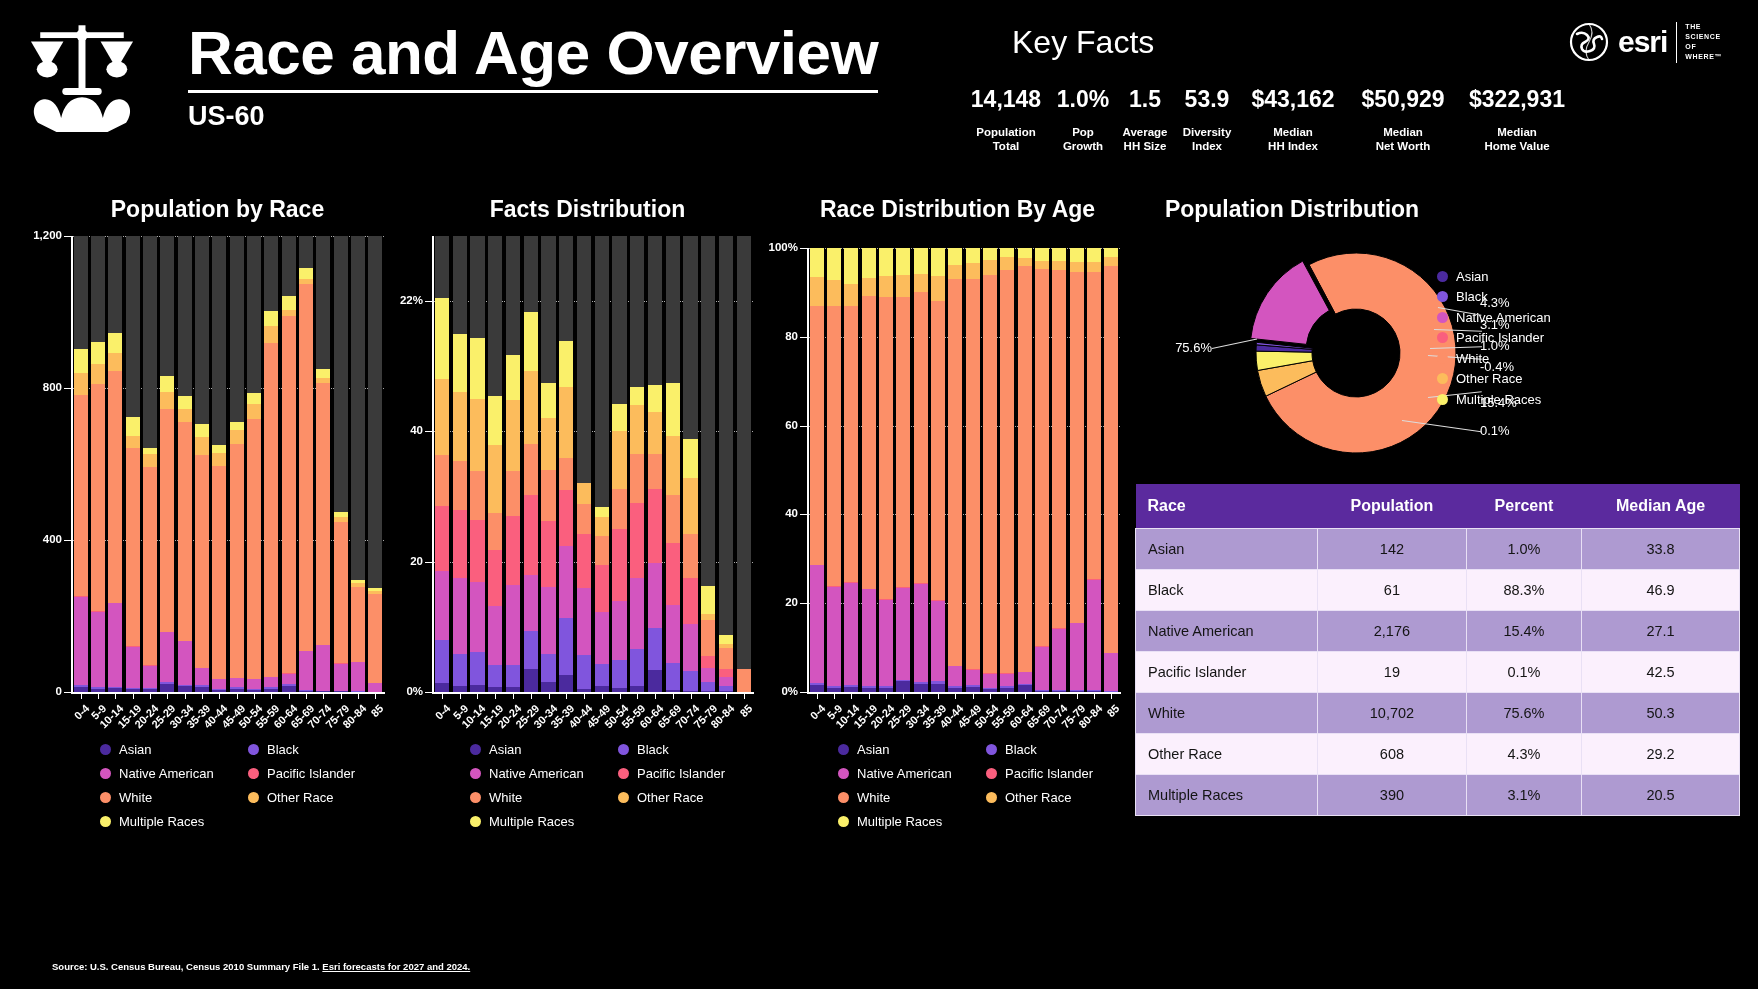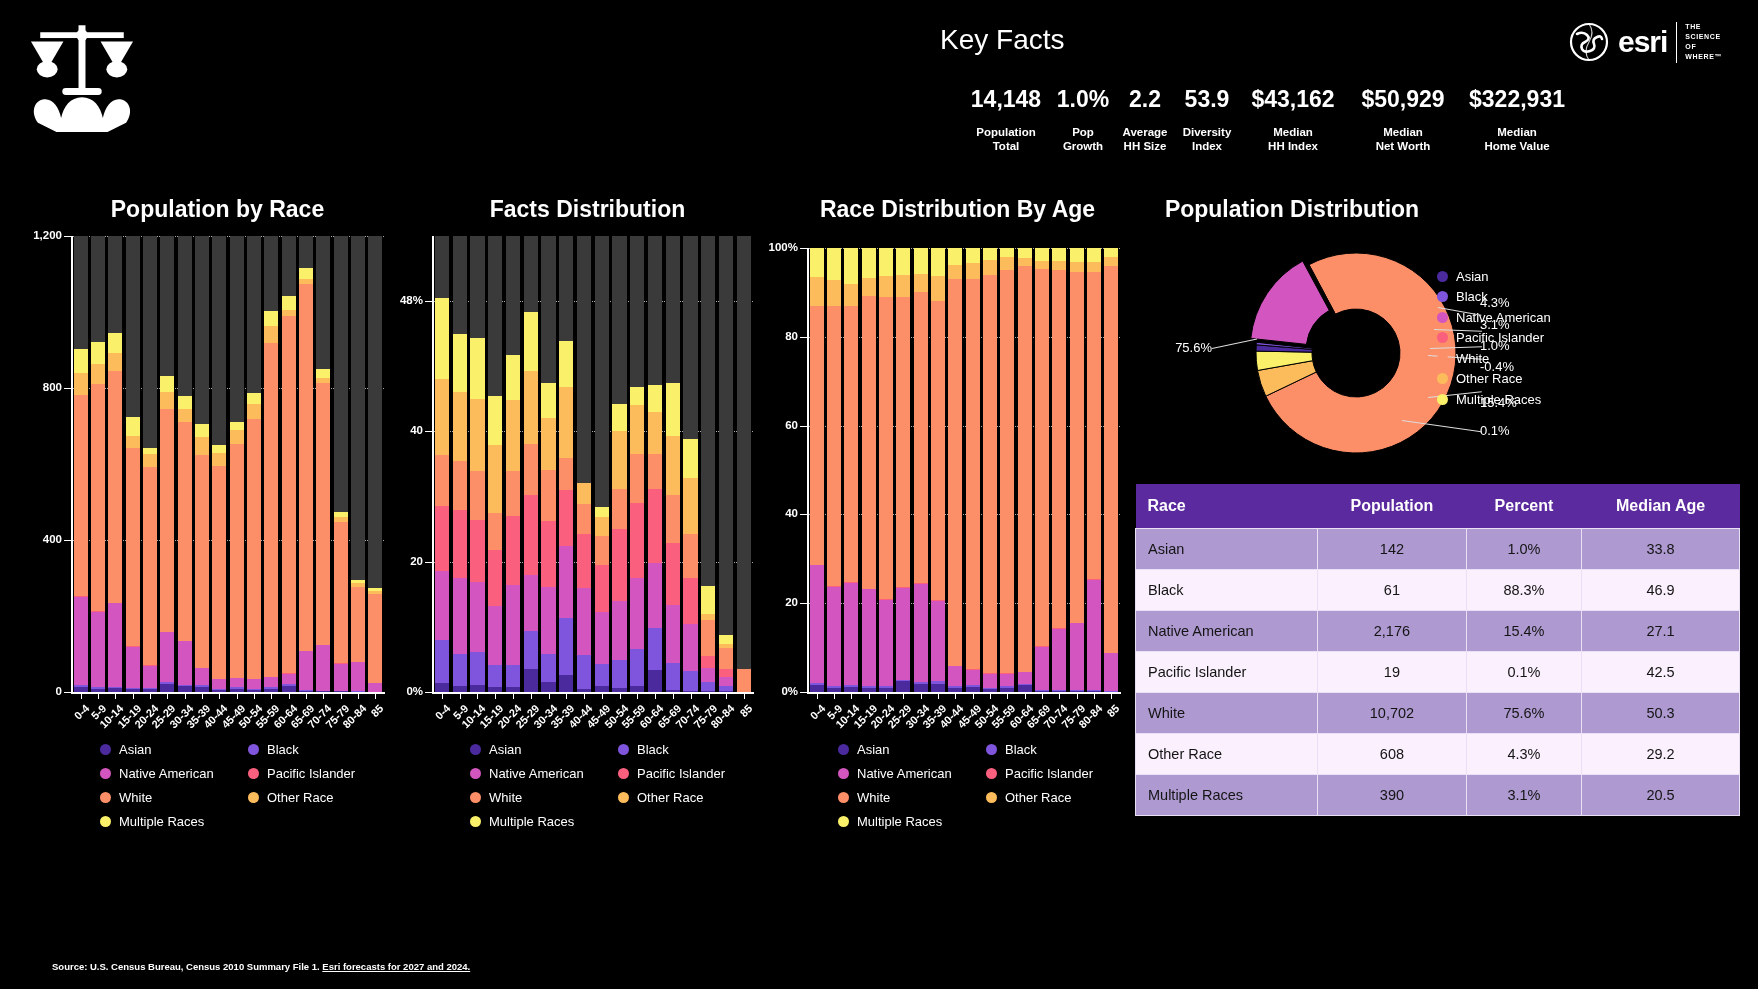--- a/index.html
+++ b/index.html
@@ -15,21 +15,21 @@
   .header { position:absolute; left:0; top:0; width:1758px; height:182px; }
   .scale-icon { position:absolute; left:24px; top:16px; width:116px; height:116px; }
   .title-wrap { position:absolute; left:188px; top:22px; }
   .main-title {
     font-size:62px; font-weight:700; letter-spacing:-0.5px;
     line-height:1.0; color:#fff;
     border-bottom:3px solid #fff; padding-bottom:6px; display:inline-block;
   }
   .sub-title { font-size:27px; font-weight:700; margin-top:8px; color:#fff; }
 
-  .keyfacts-title { position:absolute; left:940px; top:24px; font-size:28px; font-weight:400; }
+  .keyfacts-title { position:absolute; left:1012px; top:24px; font-size:32px; font-weight:400; }
   .kf-row { position:absolute; left:960px; top:86px; width:660px; display:flex; }
   .kf { text-align:center; }
   .kf .v { font-size:23px; font-weight:700; white-space:nowrap; }
   .kf .l { font-size:11.5px; font-weight:700; line-height:1.25; margin-top:12px; white-space:pre-line; }
 
   .esri { position:absolute; right:36px; top:22px; display:flex; align-items:center; gap:9px; }
   .esri-word { font-size:30px; font-weight:700; letter-spacing:-1px; line-height:1; }
   .esri-tag { font-size:7px; font-weight:700; letter-spacing:0.6px; line-height:1.45;
               border-left:1px solid #fff; padding-left:8px; }
 
@@ -92,35 +92,39 @@
       <path d="M6 22 L34 22 L20 46 Z"></path>
       <ellipse cx="20" cy="46" rx="9" ry="7"></ellipse>
       <path d="M66 22 L94 22 L80 46 Z"></path>
       <ellipse cx="80" cy="46" rx="9" ry="7"></ellipse>
       <rect x="33" y="62" width="34" height="6" rx="3"></rect>
       <path d="M50 70 C40 70 34 78 32 88 C30 78 24 70 16 72 C8 74 6 84 12 92 L28 100 L50 100 Z"></path>
       <path d="M50 70 C60 70 66 78 68 88 C70 78 76 70 84 72 C92 74 94 84 88 92 L72 100 L50 100 Z"></path>
     </g>
   </svg>
 
+  <div class="title-wrap">
+    <div class="main-title">Race and Age Overview</div>
+    <div class="sub-title">US-60</div>
+  </div>
 
   <div class="keyfacts-title">Key Facts</div>
   <div class="kf-row" id="kfRow">
       <div class="kf" style="width: 92px;">
         <div class="v">14,148</div>
         <div class="l">Population
 Total</div>
       </div>
       <div class="kf" style="width: 62px;">
         <div class="v">1.0%</div>
         <div class="l">Pop
 Growth</div>
       </div>
       <div class="kf" style="width: 62px;">
-        <div class="v">2.2</div>
+        <div class="v">1.5</div>
         <div class="l">Average
 HH Size</div>
       </div>
       <div class="kf" style="width: 62px;">
         <div class="v">53.9</div>
         <div class="l">Diversity
 Index</div>
       </div>
       <div class="kf" style="width: 110px;">
         <div class="v">$43,162</div>
@@ -687,21 +691,21 @@
         </div>
       </div>
       <div class="axisline" style="left: -1px; top: 0px; width: 1.5px; height: 456px;"></div>
       <div class="axisline" style="left: -1px; top: 456px; width: 322px; height: 1.5px;"></div>
       <div class="ytick" style="left: -60px; width: 50px; top: 449px;">0%</div>
       <div class="tickmark" style="left: -8px; top: 456px;"></div>
       <div class="ytick" style="left: -60px; width: 50px; top: 318.714px;">20</div>
       <div class="tickmark" style="left: -8px; top: 325.714px;"></div>
       <div class="ytick" style="left: -60px; width: 50px; top: 188.429px;">40</div>
       <div class="tickmark" style="left: -8px; top: 195.429px;"></div>
-      <div class="ytick" style="left: -60px; width: 50px; top: 58.1429px;">48%</div>
+      <div class="ytick" style="left: -60px; width: 50px; top: 58.1429px;">22%</div>
       <div class="tickmark" style="left: -8px; top: 65.1429px;"></div>
       <div class="xtickm" style="left: 8.88889px; top: 457px;"></div>
       <div class="xlab" style="left: -53.1111px; top: 466px; width: 64px;">0-4</div>
       <div class="xtickm" style="left: 26.6667px; top: 457px;"></div>
       <div class="xlab" style="left: -35.3333px; top: 466px; width: 64px;">5-9</div>
       <div class="xtickm" style="left: 44.4444px; top: 457px;"></div>
       <div class="xlab" style="left: -17.5556px; top: 466px; width: 64px;">10-14</div>
       <div class="xtickm" style="left: 62.2222px; top: 457px;"></div>
       <div class="xlab" style="left: 0.222222px; top: 466px; width: 64px;">15-19</div>
       <div class="xtickm" style="left: 80px; top: 457px;"></div>

